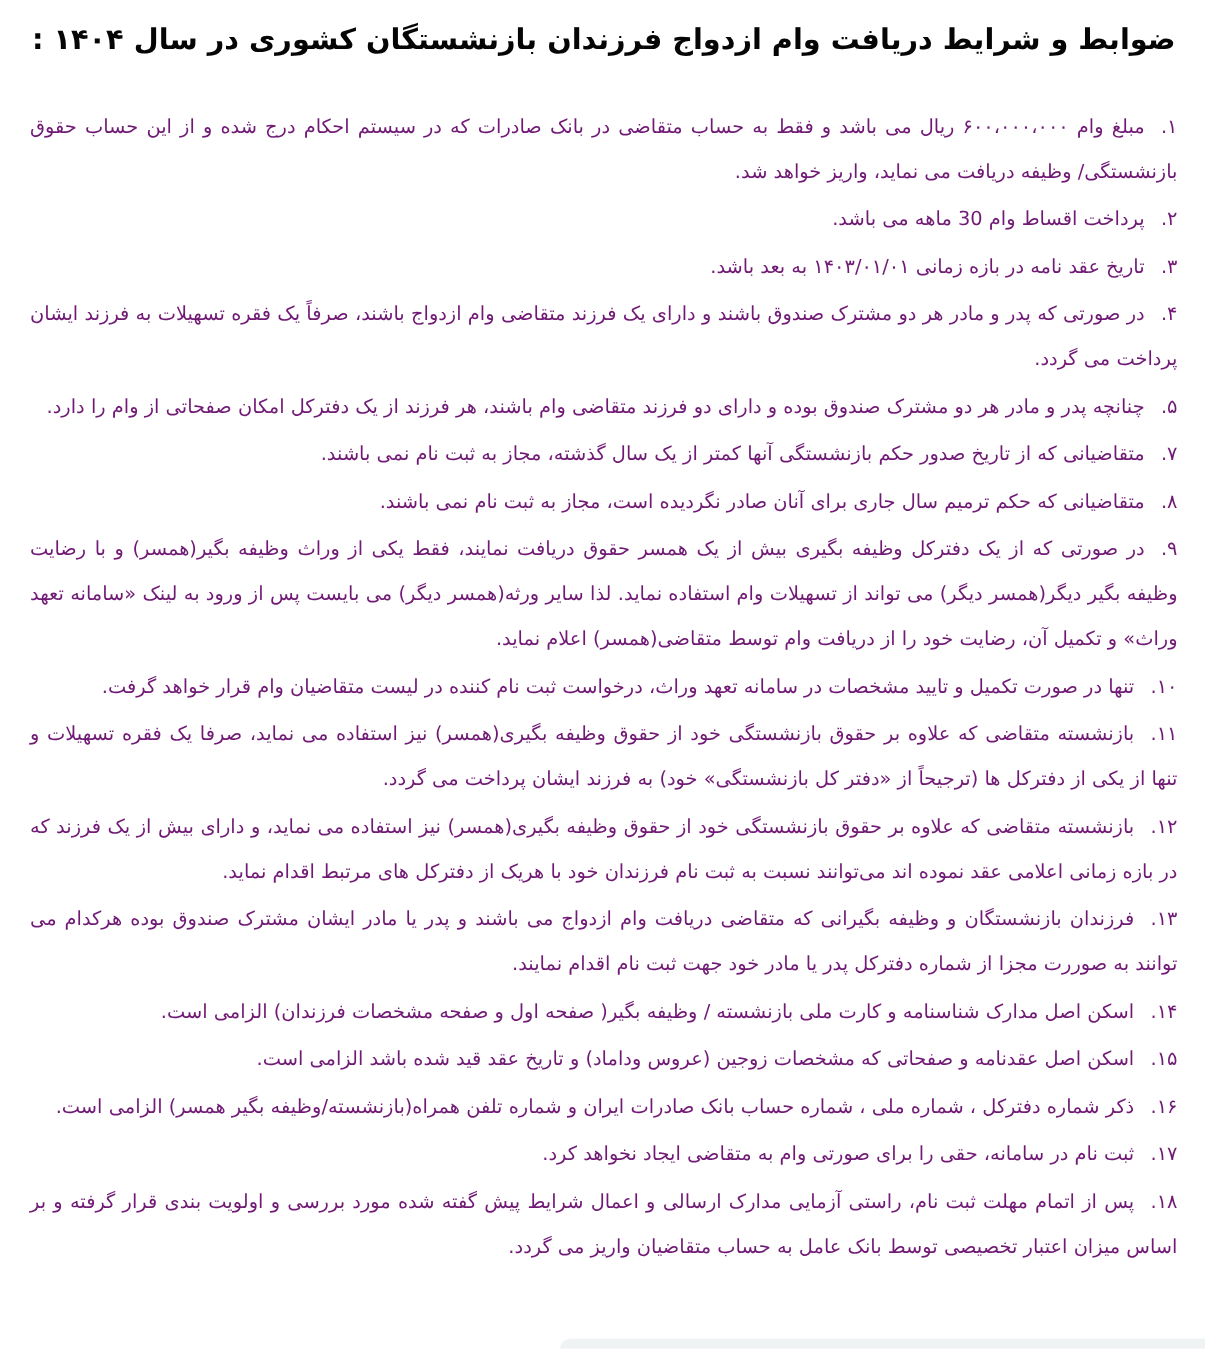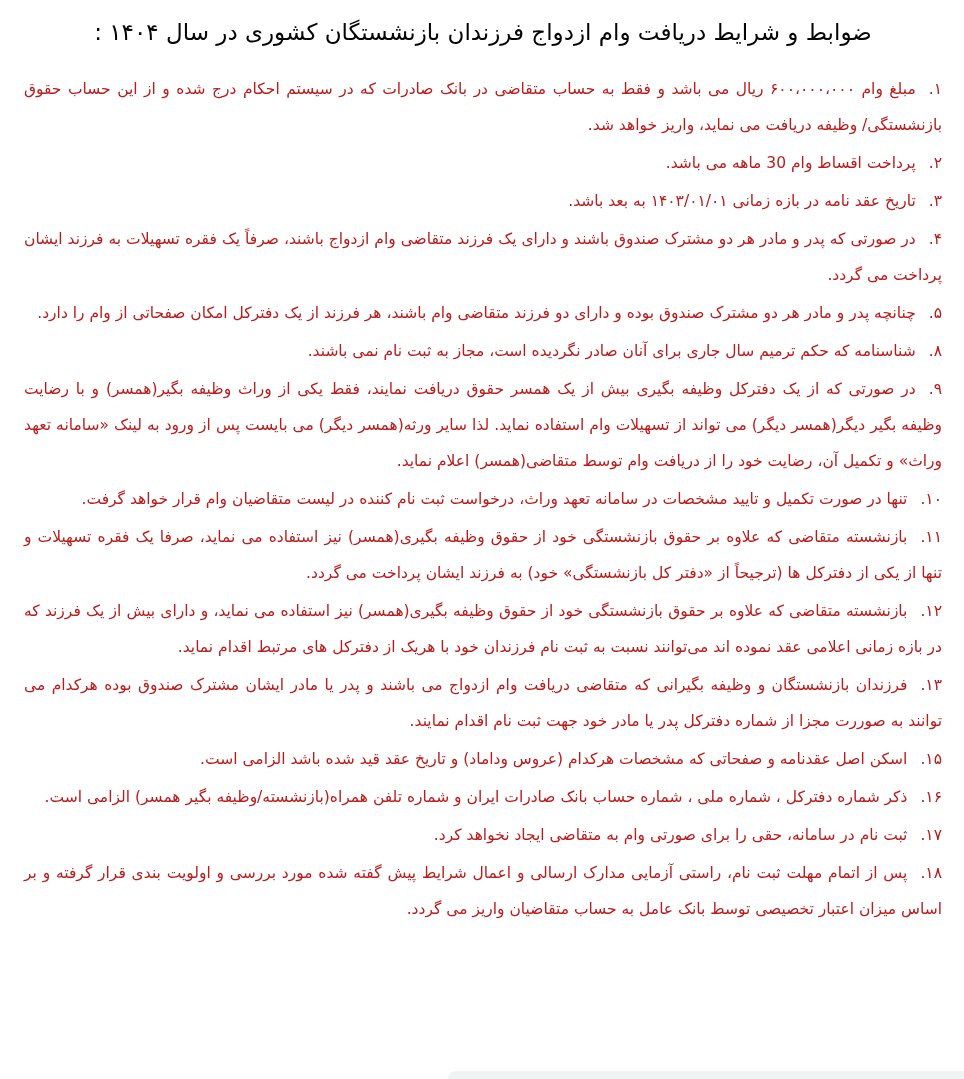--- a/index.html
+++ b/index.html
@@ -17,33 +17,33 @@
   }
   .page {
     box-sizing: border-box;
     width: 964px;
     padding: 12px 22px 0 24px;
   }
   .title {
     text-align: center;
     font-size: 23px;
     line-height: 1.6;
-    font-weight: normal;
+    font-weight: bold;
     color: #050505;
-    margin: 2px 0 20px 0;
+    margin: 2px 0 32px 0;
     letter-spacing: 0px;
   }
   .list {
     direction: rtl;
   }
   .item {
     margin: 0 0 2px 0;
     font-size: 15.5px;
     line-height: 36px;
-    color: #b91c1c;
+    color: #701a75;
     text-align: justify;
     text-justify: inter-word;
   }
   .num {
     margin-inline-end: 13px;
     white-space: nowrap;
   }
   .bottom-bar {
     position: absolute;
     top: 1071px;
@@ -65,35 +65,37 @@
 
   <p class="item"><span class="num">۲.</span><span class="txt">پرداخت اقساط وام 30 ماهه می باشد.</span></p>
 
   <p class="item"><span class="num">۳.</span><span class="txt">تاریخ عقد نامه در بازه زمانی ۱۴۰۳/۰۱/۰۱ به بعد باشد.</span></p>
 
   <p class="item"><span class="num">۴.</span><span class="txt">در صورتی که پدر و مادر هر دو مشترک صندوق باشند و دارای یک فرزند متقاضی وام ازدواج باشند، صرفاً یک فقره تسهیلات به فرزند ایشان پرداخت می گردد.</span></p>
 
   <p class="item"><span class="num">۵.</span><span class="txt">چنانچه پدر و مادر هر دو مشترک صندوق بوده و دارای دو فرزند متقاضی وام باشند، هر فرزند از یک دفترکل امکان صفحاتی از  وام را دارد.</span></p>
 
 
+  <p class="item"><span class="num">۷.</span><span class="txt">متقاضیانی که از تاریخ صدور حکم بازنشستگی آنها کمتر از یک سال گذشته، مجاز به ثبت نام نمی باشند.</span></p>
 
-  <p class="item"><span class="num">۸.</span><span class="txt">شناسنامه که حکم ترمیم سال جاری برای آنان صادر نگردیده است، مجاز به ثبت نام نمی باشند.</span></p>
+  <p class="item"><span class="num">۸.</span><span class="txt">متقاضیانی که حکم ترمیم سال جاری برای آنان صادر نگردیده است، مجاز به ثبت نام نمی باشند.</span></p>
 
   <p class="item"><span class="num">۹.</span><span class="txt">در صورتی که از یک دفترکل وظیفه بگیری بیش از یک همسر حقوق دریافت نمایند، فقط یکی از وراث وظیفه بگیر(همسر) و با رضایت وظیفه بگیر دیگر(همسر دیگر) می تواند از تسهیلات وام استفاده نماید. لذا سایر ورثه(همسر دیگر) می بایست پس از ورود به لینک «سامانه تعهد وراث» و تکمیل آن، رضایت خود را از دریافت وام توسط متقاضی(همسر) اعلام نماید.</span></p>
 
   <p class="item"><span class="num">۱۰.</span><span class="txt">تنها در صورت تکمیل و تایید مشخصات در سامانه تعهد وراث، درخواست ثبت نام کننده در لیست متقاضیان وام قرار خواهد گرفت.</span></p>
 
   <p class="item"><span class="num">۱۱.</span><span class="txt">بازنشسته متقاضی که علاوه بر حقوق بازنشستگی خود از حقوق وظیفه بگیری(همسر) نیز استفاده می نماید، صرفا یک فقره تسهیلات و تنها از یکی از دفترکل ها (ترجیحاً از «دفتر کل بازنشستگی» خود) به فرزند ایشان پرداخت می گردد.</span></p>
 
   <p class="item"><span class="num">۱۲.</span><span class="txt">بازنشسته متقاضی که علاوه بر حقوق بازنشستگی خود از حقوق وظیفه بگیری(همسر) نیز استفاده می نماید، و دارای بیش از یک فرزند که در بازه زمانی اعلامی عقد نموده اند می‌توانند نسبت به ثبت نام فرزندان خود با هریک از دفترکل های مرتبط اقدام نماید.</span></p>
 
   <p class="item"><span class="num">۱۳.</span><span class="txt">فرزندان بازنشستگان و وظیفه بگیرانی که متقاضی دریافت وام ازدواج می باشند و پدر یا مادر ایشان مشترک صندوق بوده هرکدام می توانند به صوررت مجزا از شماره دفترکل پدر یا مادر خود جهت ثبت نام اقدام نمایند.</span></p>
 
+  <p class="item"><span class="num">۱۴.</span><span class="txt">اسکن اصل مدارک شناسنامه و کارت ملی بازنشسته / وظیفه بگیر( صفحه اول و صفحه مشخصات فرزندان) الزامی است.</span></p>
 
-  <p class="item"><span class="num">۱۵.</span><span class="txt">اسکن اصل عقدنامه و صفحاتی که مشخصات هرکدام (عروس وداماد) و تاریخ عقد قید شده باشد الزامی است.</span></p>
+  <p class="item"><span class="num">۱۵.</span><span class="txt">اسکن اصل عقدنامه و صفحاتی که مشخصات زوجین (عروس وداماد) و تاریخ عقد قید شده باشد الزامی است.</span></p>
 
   <p class="item"><span class="num">۱۶.</span><span class="txt">ذکر شماره دفترکل ، شماره ملی ، شماره حساب بانک صادرات ایران و شماره تلفن همراه(بازنشسته/وظیفه بگیر همسر) الزامی است.</span></p>
 
   <p class="item"><span class="num">۱۷.</span><span class="txt">ثبت نام در سامانه، حقی را برای صورتی وام به متقاضی ایجاد نخواهد کرد.</span></p>
 
   <p class="item"><span class="num">۱۸.</span><span class="txt">پس از اتمام مهلت ثبت نام، راستی آزمایی مدارک ارسالی و اعمال شرایط پیش گفته شده مورد بررسی و اولویت بندی قرار گرفته و بر اساس میزان اعتبار تخصیصی توسط بانک عامل به حساب متقاضیان واریز می گردد.</span></p>
 </div>
 </div>
 
 <div class="bottom-bar"></div>

